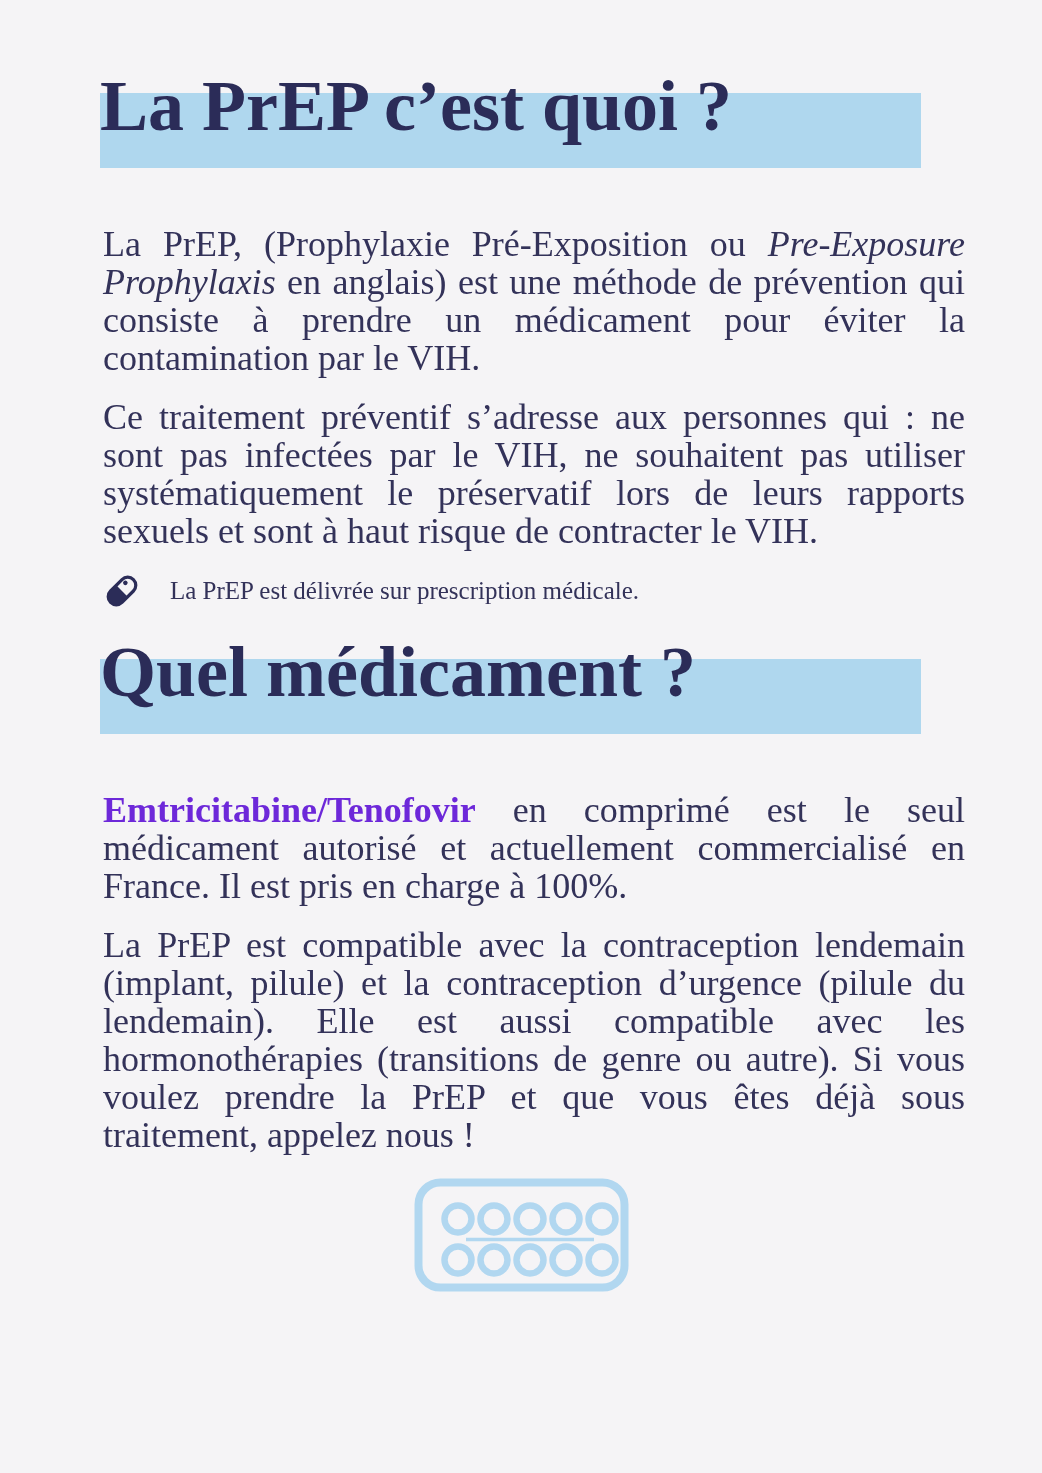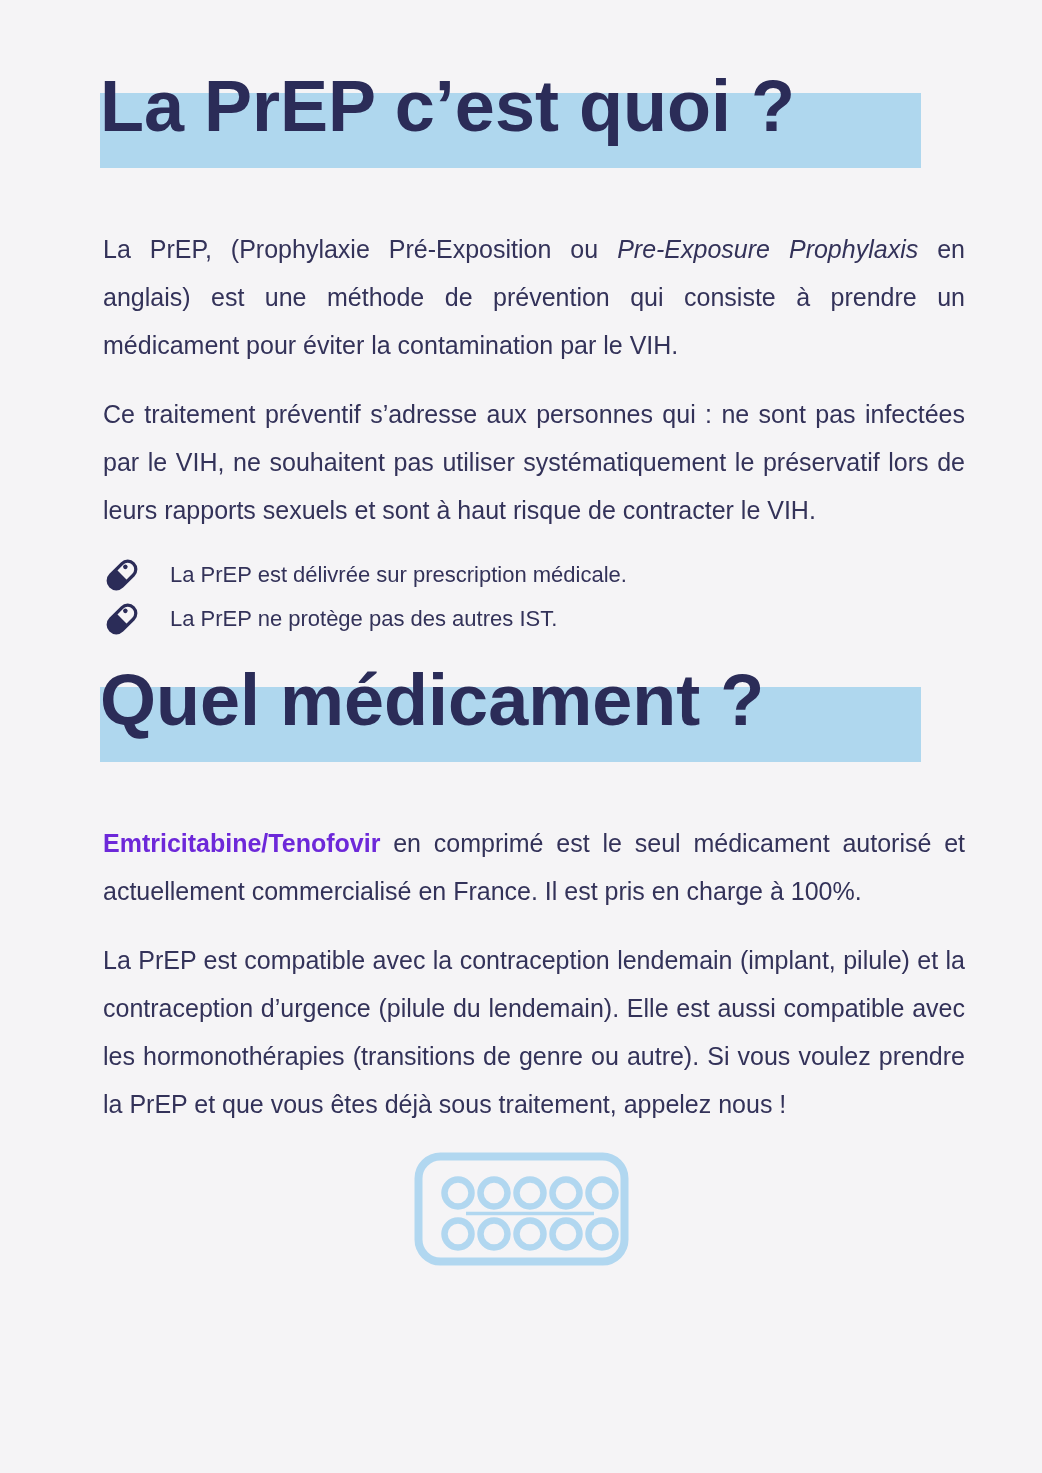--- a/index.html
+++ b/index.html
@@ -10,20 +10,21 @@
     background: #f5f4f6;
     font-family: "Liberation Sans", "DejaVu Sans", sans-serif;
     overflow: hidden;
   }
   .page {
     position: relative;
     width: 1042px;
     height: 1473px;
     background: #f5f4f6;
     color: #333259;
+    font-family: Liberation Serif, serif;
   }
   
   .title-wrap {
     position: relative;
     margin-left: 100px;
     height: 97px;
   }
   .title-hl {
     position: absolute;
     left: 0;
@@ -43,22 +44,22 @@
     color: #2b2c58;
     white-space: nowrap;
   }
   
   .body-col {
     margin-left: 103px;
     width: 862px;
   }
   p.para {
     margin: 0 0 21px 0;
-    font-size: 25px;
-    line-height: 48px;
+    font-size: 36px;
+    line-height: 38px;
     text-align: justify;
     color: #333259;
   }
   p.para:last-child { margin-bottom: 0; }
   .italic { font-style: italic; }
   .bold   { font-weight: bold; color: #6d28d9; }
   
   .bullet-list { margin: 22px 0 0 0; }
   .bullet {
     display: flex;
@@ -67,21 +68,21 @@
   }
   .pill-icon-box {
     flex: 0 0 38px;
     width: 38px;
     height: 38px;
     margin-right: 29px;
   }
   .bullet-text {
     flex: 1;
     margin: 0;
-    font-size: 22px;
+    font-size: 25px;
     line-height: 38px;
     text-align: justify;
     color: #333259;
   }
   .sect1-spacer { height: 58px; }
   .title2-wrap  { margin-top: 26px; }
   
   .blister-box {
     margin-top: 24px;
     text-align: center;
@@ -115,32 +116,20 @@
             <g transform="rotate(-45 20 20)" fill="none" stroke="#2b2c58">
               <rect x="3" y="11.5" width="34" height="17" rx="8.5" stroke-width="3.4"></rect>
               <path d="M20 11.5 L20 28.5 L11.5 28.5 A8.5 8.5 0 0 1 11.5 11.5 Z" fill="#2b2c58" stroke="none"></path>
               <circle cx="28.5" cy="16.5" r="2.4" fill="#2b2c58" stroke="none"></circle>
             </g>
           </svg>
         </span>
         <p class="bullet-text">La PrEP est délivrée sur prescription médicale.</p>
       </div>
 
-      <div class="bullet">
-        <span class="pill-icon-box">
-          <svg width="38" height="38" viewBox="0 0 40 40">
-            <g transform="rotate(-45 20 20)" fill="none" stroke="#2b2c58">
-              <rect x="3" y="11.5" width="34" height="17" rx="8.5" stroke-width="3.4"></rect>
-              <path d="M20 11.5 L20 28.5 L11.5 28.5 A8.5 8.5 0 0 1 11.5 11.5 Z" fill="#2b2c58" stroke="none"></path>
-              <circle cx="28.5" cy="16.5" r="2.4" fill="#2b2c58" stroke="none"></circle>
-            </g>
-          </svg>
-        </span>
-        <p class="bullet-text">La PrEP ne protège pas des autres IST.</p>
-      </div>
 
 
     </div>
   </div>
 
   <div class="title-wrap title2-wrap">
     <span class="title-hl"></span>
     <span class="title-text">Quel médicament ?</span>
   </div>
 

